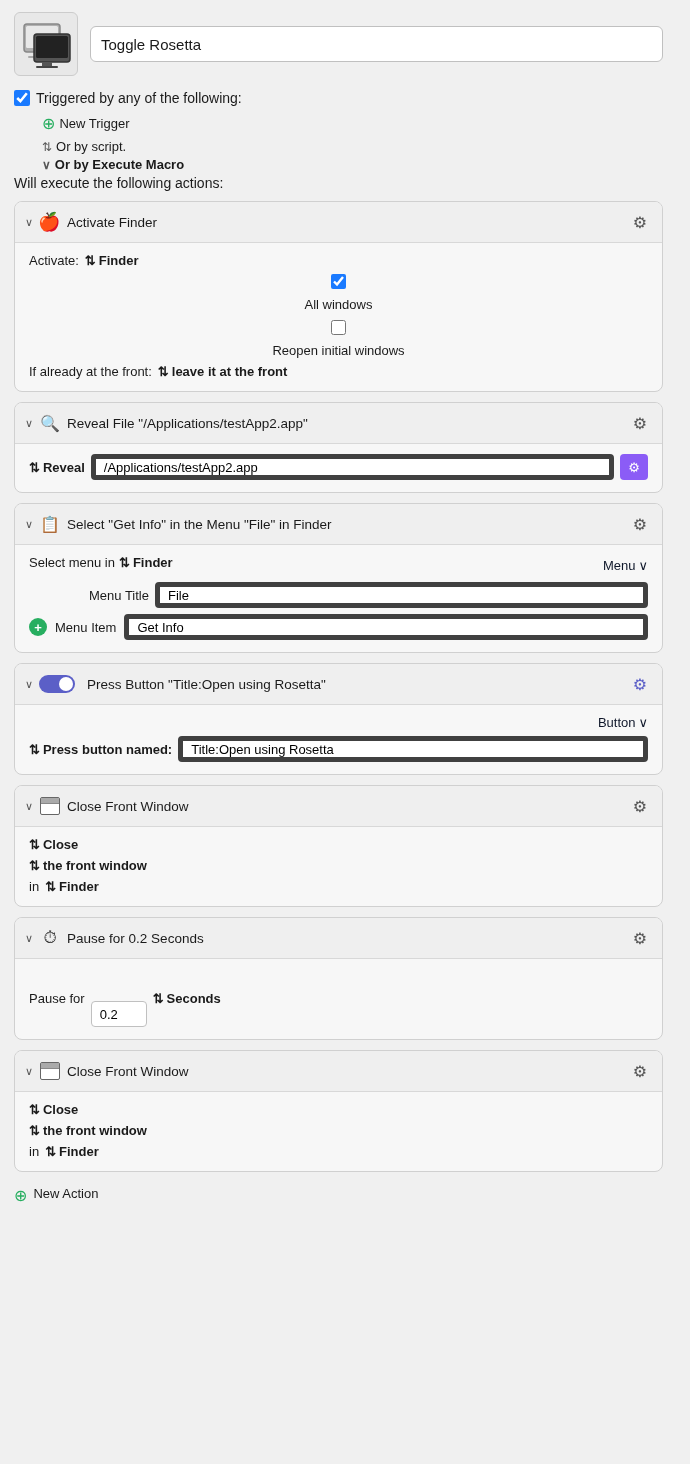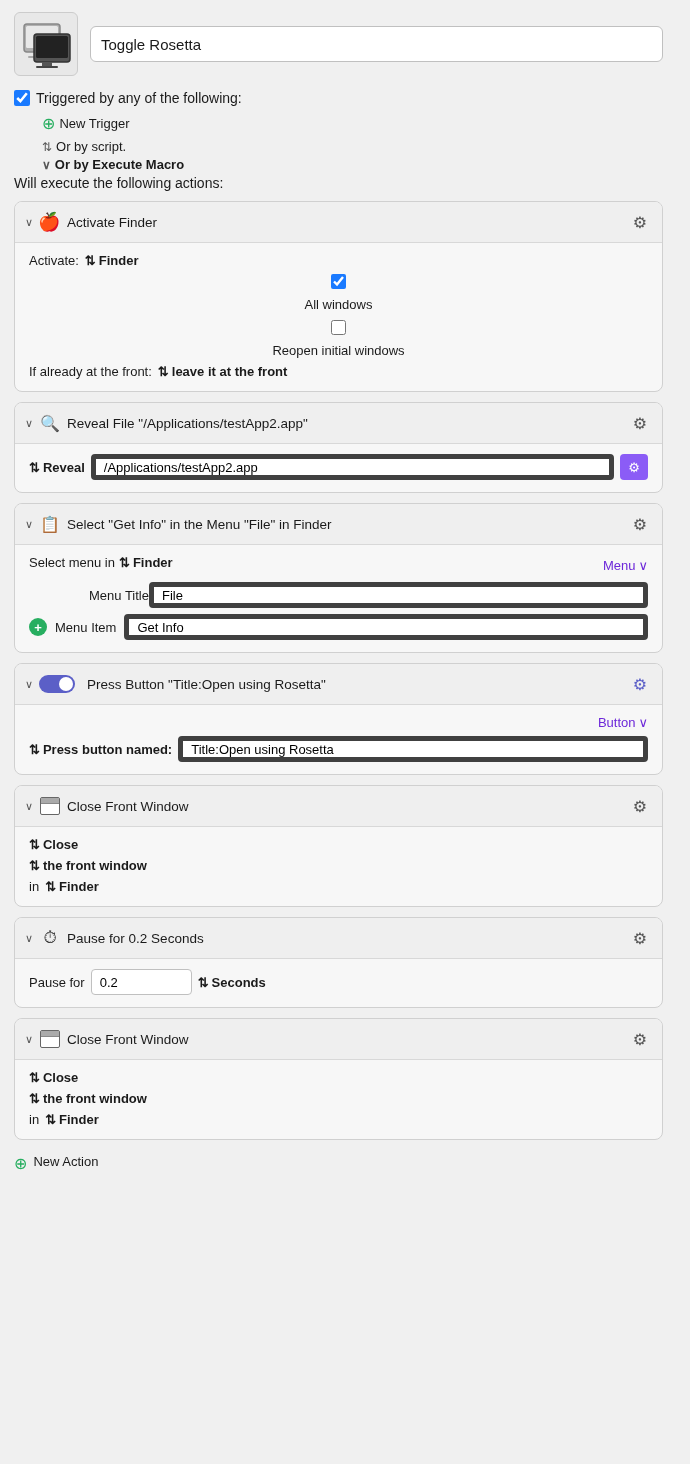--- a/index.html
+++ b/index.html
@@ -207,26 +207,27 @@
       justify-content: center;
       cursor: pointer;
       color: white;
       font-size: 13px;
     }
     .menu-selector {
       display: inline-flex;
       align-items: center;
       gap: 3px;
       font-size: 13px;
-      color: #6d28d9;
+      color: #0f172a;
       cursor: pointer;
     }
     .grid-row {
       display: grid;
       align-items: center;
+      gap: 6px;
       margin-bottom: 6px;
     }
     .grid-row-2col {
       grid-template-columns: 120px 1fr;
     }
     .grid-row-plus {
       display: flex;
       align-items: center;
       gap: 8px;
     }
@@ -257,29 +258,30 @@
     }
     .toggle-knob {
       width: 14px;
       height: 14px;
       background: white;
       border-radius: 50%;
       margin-left: auto;
     }
     
     .pause-input {
-      width: 101px;
+      width: 56px;
       border: 1px solid #c0c0c0;
       border-radius: 4px;
       background: white;
       padding: 3px 8px;
       font-size: 13px;
       height: 26px;
       text-align: left;
       outline: none;
+      margin-top: 32px;
     }
     
     .new-action {
       display: flex;
       align-items: center;
       gap: 6px;
       margin-top: 4px;
       font-size: 13px;
       color: #1a1a1a;
       cursor: pointer;

